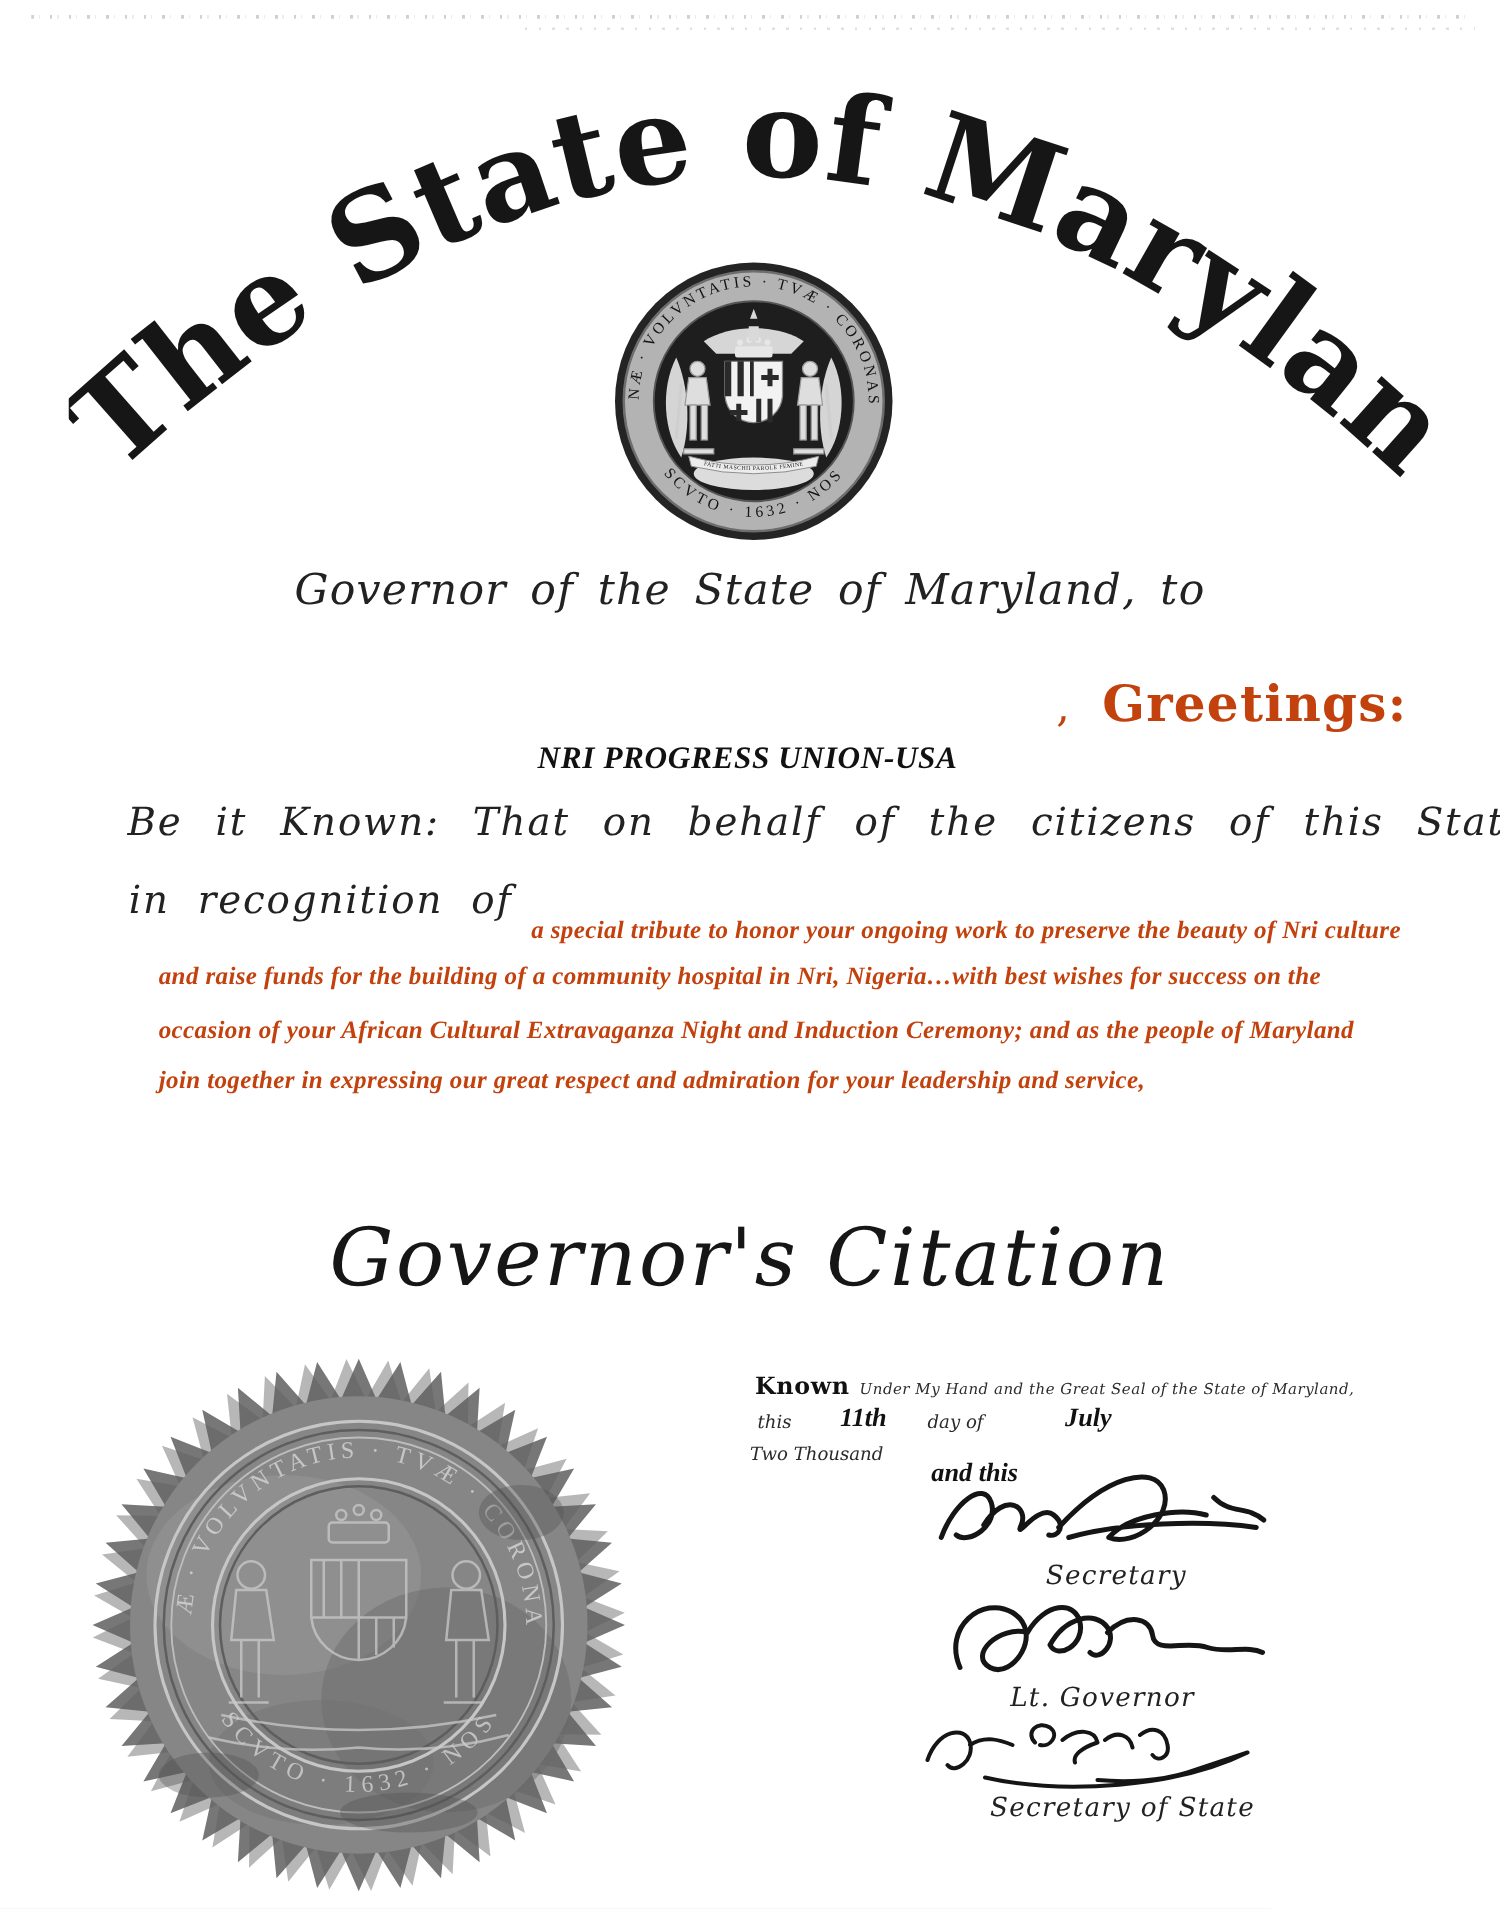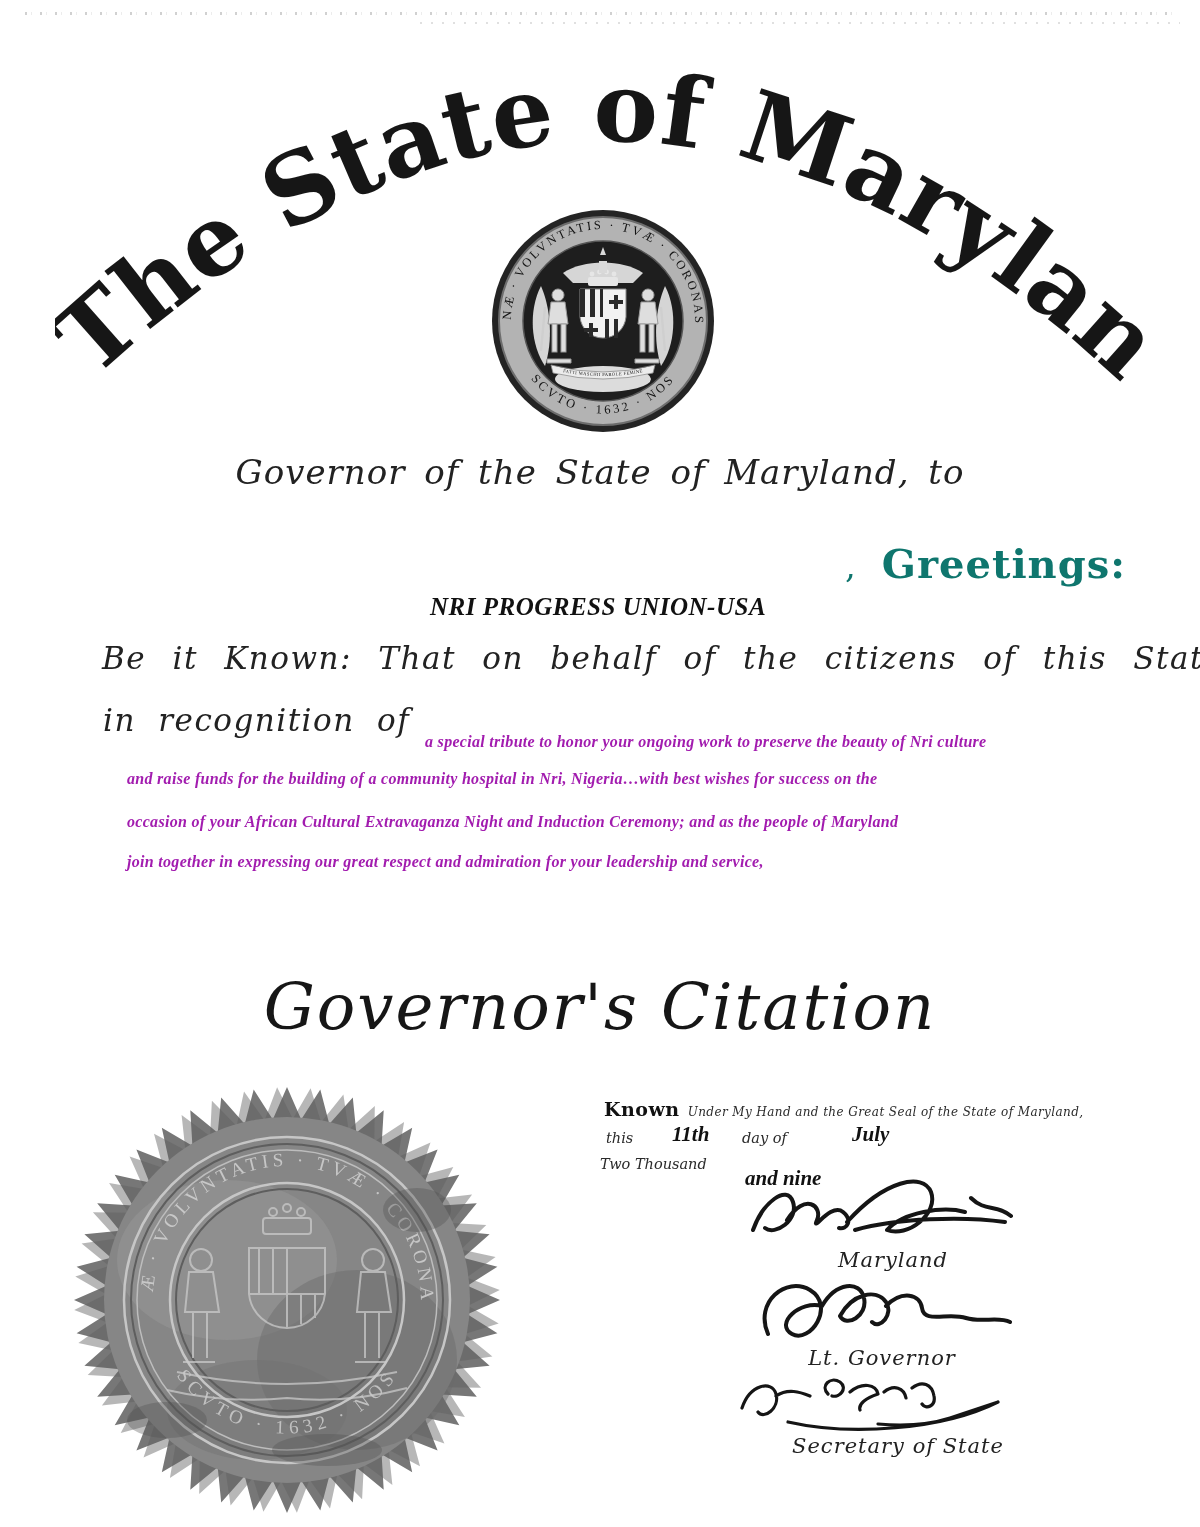--- a/index.html
+++ b/index.html
@@ -11,26 +11,26 @@
   .abs{position:absolute;}
   
   .noise1{top:12px;left:25px;width:1150px;height:3px;opacity:.45;
     background:repeating-linear-gradient(90deg, rgba(50,50,50,.5) 0 2px, transparent 2px 6px, rgba(50,50,50,.2) 6px 7px, transparent 7px 15px);}
   .noise2{top:22px;left:420px;width:760px;height:2px;opacity:.3;
     background:repeating-linear-gradient(90deg, rgba(50,50,50,.5) 0 2px, transparent 2px 11px);}
   
   .script{font-family:"DejaVu Serif", serif;font-style:italic;color:#222;}
   .salutation{top:452px;left:50%;transform:translateX(-50%);font-size:34px;word-spacing:7px;letter-spacing:1px;white-space:nowrap;}
   .recipient{top:553px;left:430px;font-family:"Liberation Serif", serif;font-weight:bold;font-style:italic;font-size:25px;letter-spacing:.5px;white-space:nowrap;color:#111;margin-top:40px;}
-  .greeting{top:540px;left:845px;white-space:nowrap;color:#0f766e;}
+  .greeting{top:540px;left:845px;white-space:nowrap;color:#c2410c;}
   .greeting .comma{font-size:34px;font-family:"DejaVu Serif", serif;margin-right:26px;}
   .greeting .black{font-family:"DejaVu Serif", serif;font-weight:bold;font-size:40px;letter-spacing:1px;}
   .known{top:640px;left:102px;font-size:31px;word-spacing:15px;letter-spacing:1.5px;white-space:nowrap;}
   .recognition{top:702px;left:103px;font-size:31px;word-spacing:11px;letter-spacing:1.5px;white-space:nowrap;}
-  .typed{font-family:"Liberation Serif", serif;font-weight:bold;font-style:italic;font-size:16px;letter-spacing:.3px;white-space:nowrap;color:#a21caf;}
+  .typed{font-family:"Liberation Serif", serif;font-weight:bold;font-style:italic;font-size:20px;letter-spacing:.3px;white-space:nowrap;color:#c2410c;}
   .t1{top:733px;left:425px;}
   .t2{top:770px;left:127px;}
   .t3{top:813px;left:127px;}
   .t4{top:853px;left:127px;}
   .confer{top:886px;left:103px;font-size:31px;word-spacing:13px;letter-spacing:1.5px;white-space:nowrap;}
   .award{top:970px;left:50%;transform:translateX(-50%);font-size:64px;letter-spacing:2px;white-space:nowrap;color:#161616;}
   
   .given-line{top:1098px;left:604px;white-space:nowrap;}
   .given-word{font-weight:bold;font-size:19px;letter-spacing:.5px;color:#111;}
   .given-rest{font-style:italic;font-size:12px;letter-spacing:.4px;margin-left:8px;color:#2a2a2a;}
@@ -150,26 +150,26 @@
   <div class="abs script award">Governor's Citation</div>
 
   <div class="abs given-line">
     <span class="given-word">Known</span><span class="given-rest script">Under My Hand and the Great Seal of the State of Maryland,</span>
   </div>
   <div class="abs lbl-sm script this-label">this</div>
   <div class="abs val day-value">11th</div>
   <div class="abs lbl-sm script dayof-label">day of</div>
   <div class="abs val month-value">July</div>
   <div class="abs lbl-sm script year-script">Two Thousand</div>
-  <div class="abs val year-value">and nine</div>
+  <div class="abs val year-value">and this</div>
 
   <svg class="abs" style="left:735px;top:1172px;" width="300" height="78" viewBox="0 0 300 78">
     <path class="sigpath" stroke-width="4" d="M18,58 C28,30 52,12 58,30 C64,48 40,64 30,56 M52,48 C70,20 88,34 82,48 C76,62 96,30 108,40 C118,48 112,58 104,56 M112,50 C150,8 188,0 196,20 C204,42 172,66 152,58 C168,40 208,34 230,40 M120,58 C162,46 228,44 270,50 M236,26 C250,40 262,32 276,44"></path>
   </svg>
-  <div class="abs script sig-label sl1">Maryland</div>
+  <div class="abs script sig-label sl1">Secretary</div>
 
   <svg class="abs" style="left:752px;top:1272px;" width="272" height="80" viewBox="0 0 272 80">
     <path class="sigpath" stroke-width="4" d="M16,62 C2,30 34,4 58,18 C84,34 58,72 40,62 C22,52 48,28 70,34 M70,34 C84,10 108,8 112,26 C116,44 94,56 88,44 C100,22 124,16 134,30 C142,42 128,58 120,50 M134,34 C150,18 168,22 170,36 C172,52 196,40 214,46 C230,51 246,44 258,50"></path>
   </svg>
   <div class="abs script sig-label sl2">Lt. Governor</div>
 
   <svg class="abs" style="left:730px;top:1368px;" width="300" height="66" viewBox="0 0 300 66">
     <path class="sigpath" stroke-width="3.2" d="M12,40 C20,16 42,12 46,26 C50,40 34,52 28,44 M46,28 C58,20 70,24 80,28 M98,26 C90,18 100,8 110,14 C118,20 110,30 102,28 M120,24 C132,14 146,16 148,26 C136,30 128,36 130,42 M154,24 C164,16 174,20 176,30 M182,20 C192,12 202,16 204,28 C206,38 196,42 192,36 M58,54 C120,68 212,62 268,34 L220,50 C198,57 170,58 148,56"></path>
   </svg>
   <div class="abs script sig-label sl3">Secretary of State</div>

